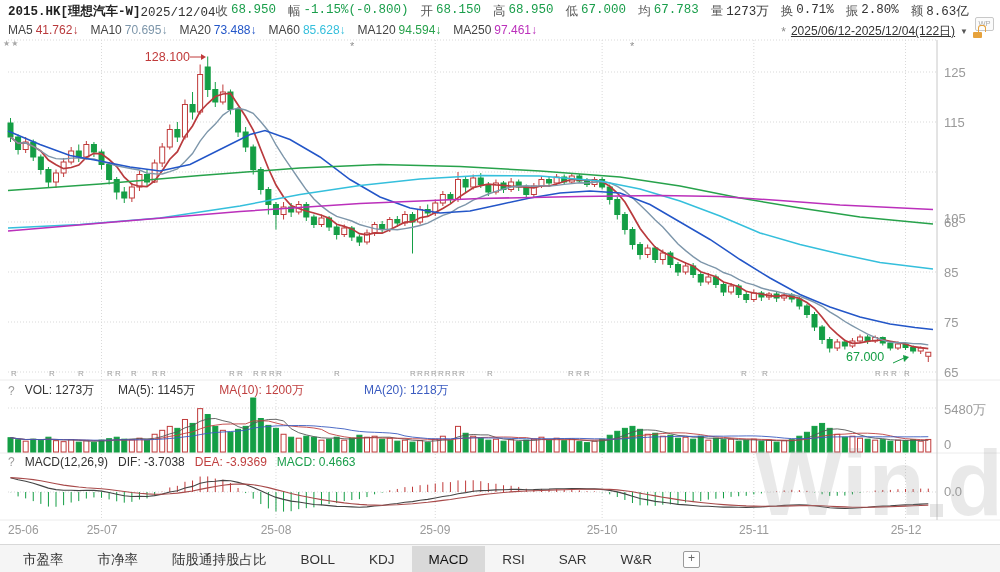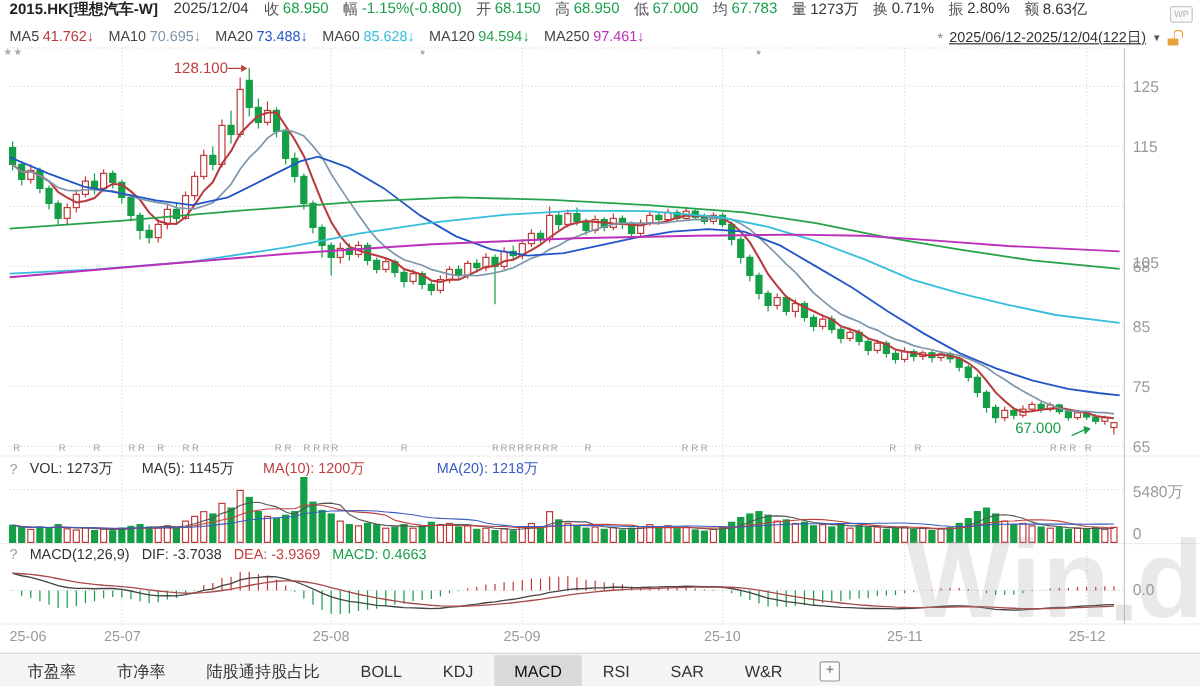--- a/index.html
+++ b/index.html
@@ -1,26 +1,26 @@
 <!DOCTYPE html>
 <html><head>
 <meta charset="utf-8">
 <style>
   html,body{margin:0;padding:0;background:#fff;}
   #app{position:relative;width:1000px;height:572px;overflow:hidden;background:#fff;
        font-family:"Liberation Sans","DejaVu Sans",sans-serif;-webkit-font-smoothing:antialiased;}
   
-  #header-row1{position:absolute;left:8px;top:0;height:20px;display:flex;align-items:flex-start;gap:13px;font-size:12.5px;white-space:nowrap;}
+  #header-row1{position:absolute;left:8px;top:0;height:20px;display:flex;align-items:flex-end;font-size:12.5px;white-space:nowrap;font-family:Liberation Mono, monospace;}
   #h-symbol{color:#222;font-weight:bold;}
   #h-date{color:#333;}
   .hfield{display:inline-flex;gap:3px;}
   .hlabel{color:#555;}
   .hval.green{color:#1a9e4b;}
   .hval.dark{color:#333;}
-  #wp-badge{position:absolute;top:5px;right:6px;width:17px;height:12px;border:1px solid #c8c8c8;border-radius:2px;
+  #wp-badge{position:absolute;top:17px;right:6px;width:17px;height:12px;border:1px solid #c8c8c8;border-radius:2px;
             font-size:7.5px;line-height:12px;text-align:center;color:#aaa;background:#fbfbfb;}
   
   #ma-row{position:absolute;left:8px;top:21px;height:17px;display:flex;align-items:center;gap:12px;font-size:12px;white-space:nowrap;}
   .ma-item{display:inline-flex;gap:3px;}
   .ma-lab{color:#444;}
   #range-box{position:absolute;top:23px;right:14px;display:flex;align-items:center;gap:5px;font-size:12px;}
   #range-star{color:#888;}
   #range-text{color:#333;text-decoration:underline;cursor:pointer;}
   #range-caret{font-size:8px;color:#555;}
   #lock-icon{position:relative;width:13px;height:13px;}

